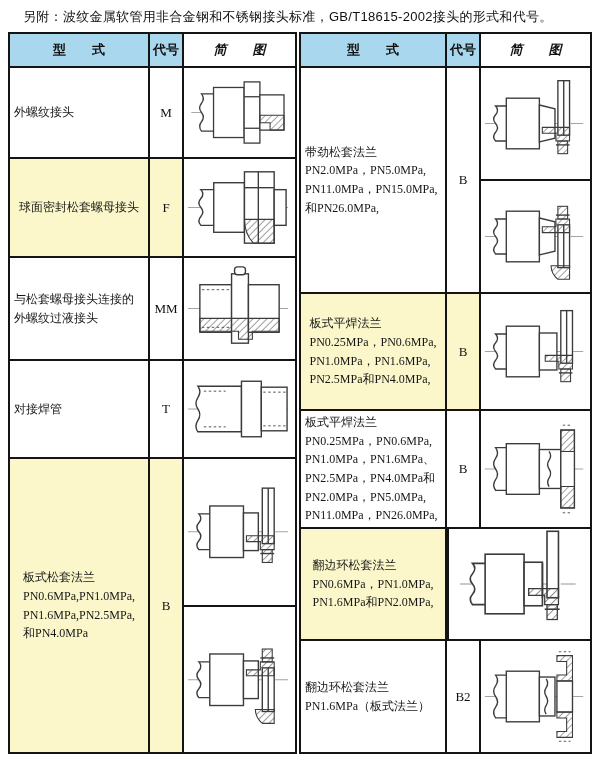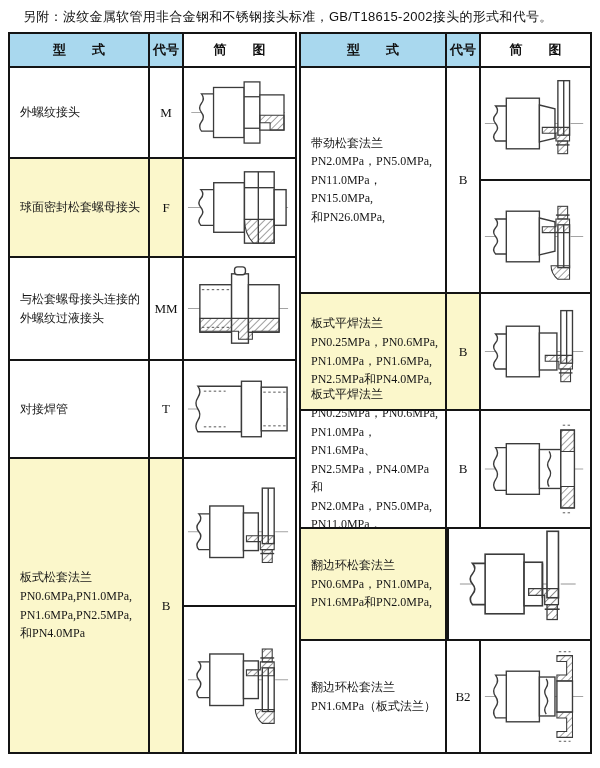--- a/index.html
+++ b/index.html
@@ -14,30 +14,30 @@
          font-family:"Liberation Sans",sans-serif;font-weight:normal;
          font-size:13px;color:#111;letter-spacing:0.3px;}
   .tbl{position:absolute;top:32px;border:2px solid var(--border);
        display:flex;flex-direction:column;box-sizing:border-box;background:#fff;}
   .tbl-left{left:8px;width:289px;height:722px;}
   .tbl-right{left:299px;width:293px;height:722px;}
   .row{display:flex;flex-shrink:0;border-bottom:2px solid var(--border);box-sizing:border-box;}
   .row:last-child{border-bottom:none;flex:1;}
   .row.head{background:var(--header-bg);font-weight:bold;}
   .c-type{width:140px;display:flex;align-items:center;box-sizing:border-box;
-          padding:4px 4px 4px 10px;border-right:2px solid var(--border);}
+          padding:4px 4px 4px 4px;border-right:2px solid var(--border);}
   .tbl-right .c-type{width:146px;}
   .c-code{width:32px;display:flex;align-items:center;justify-content:center;
           box-sizing:border-box;font-size:13px;color:#111;}
   .c-diag{flex:1;border-left:2px solid var(--border);box-sizing:border-box;
           background:#fff;display:flex;flex-direction:column;}
   .head .c-type,.head .c-code{justify-content:center;padding:0;font-size:13px;color:#111;}
-  .head .c-diag{display:flex;align-items:center;justify-content:center;font-size:13px;color:#111;}
+  .head .c-diag{display:flex;align-items:center;justify-content:center;font-size:13px;color:#111;font-style:italic;}
   .t{white-space:pre-line;font-size:12px;line-height:1.55;color:#161616;}
-  .hl .c-type,.hl .c-code{background:var(--highlight-bg);}
+  .hl .c-type,.hl .c-code{background:var(--highlight-bg);justify-content:center;}
   .sub{flex:1;display:flex;min-height:0;}
   .sub + .sub{border-top:2px solid var(--border);}
   .c-diag svg{width:100%;height:100%;display:block;}
   svg .ln{fill:none;stroke:#3b3b3b;stroke-width:1.4;}
   svg .fw{fill:#ffffff;stroke:#3b3b3b;stroke-width:1.4;}
   svg .ht{fill:url(#hatch);stroke:#3b3b3b;stroke-width:1.1;}
   svg .cl{stroke:#8a8a8a;stroke-width:0.8;stroke-dasharray:13 3 3 3;}
   svg .dt{stroke:#555;stroke-width:1;stroke-dasharray:2.5 2.5;fill:none;}
 </style>
 </head>

